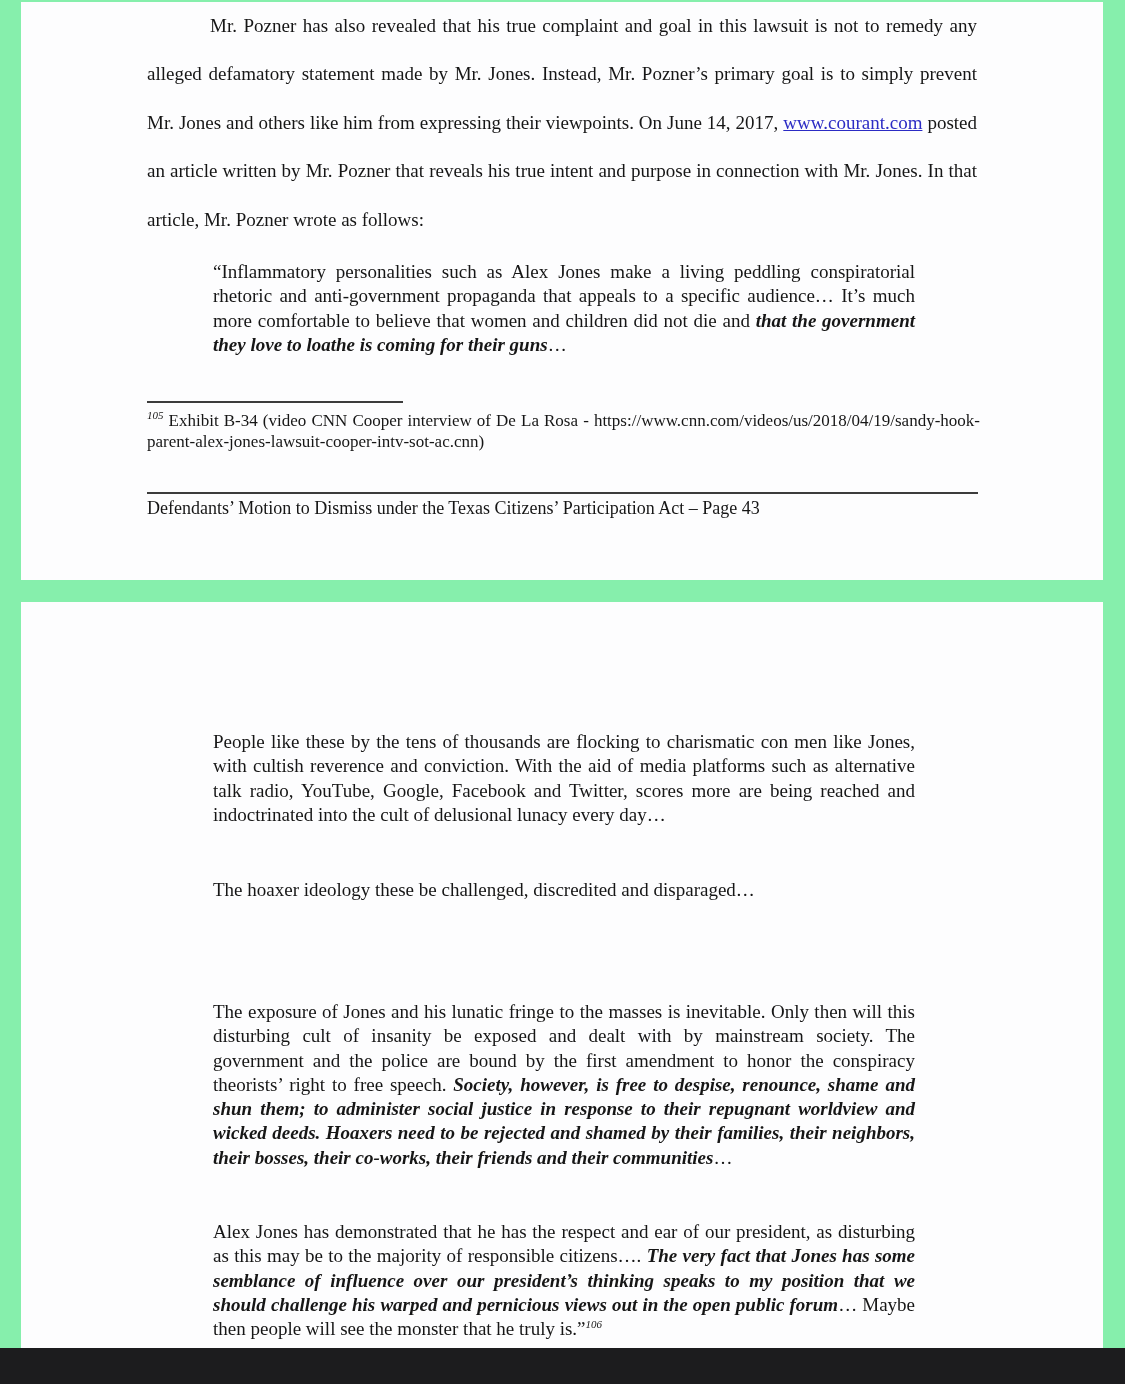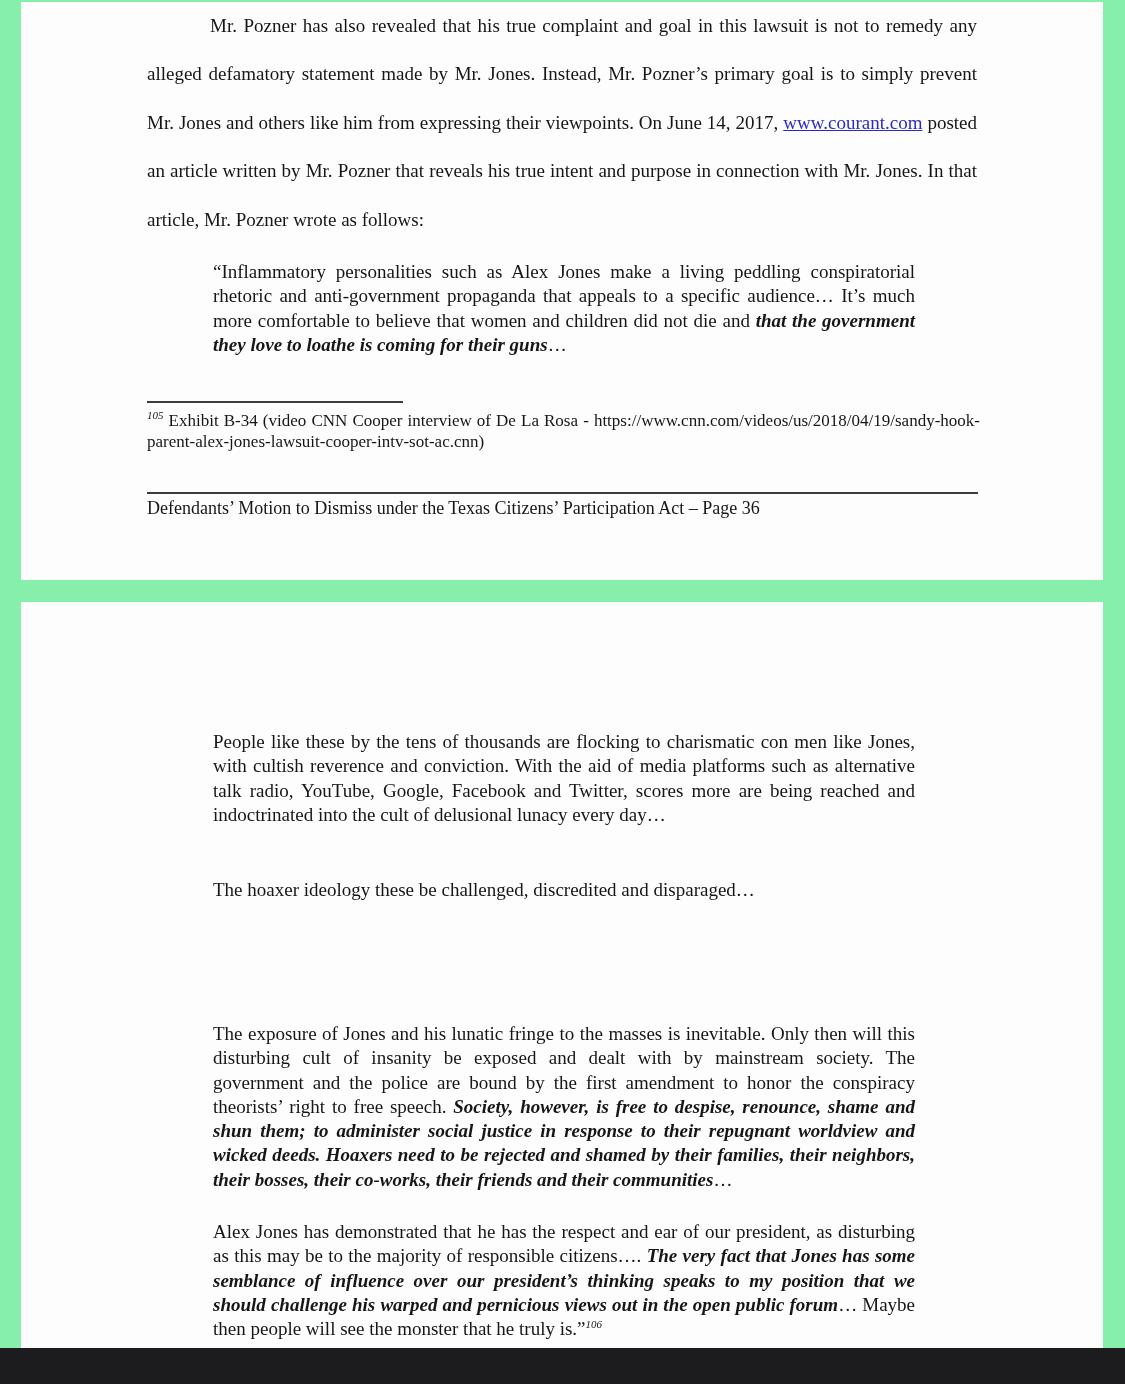--- a/index.html
+++ b/index.html
@@ -12,21 +12,21 @@
   .body-par{position:absolute;left:126px;width:830px;text-align:justify;
             font-size:19px;line-height:48.4px;margin:0;}
   #p1{top:0;text-indent:63px;}
 
   .quote{position:absolute;left:192px;width:702px;text-align:justify;
          font-size:19px;line-height:24.3px;margin:0;}
   #q1{top:258px;}
   #q2a{top:128px;}
   #q2b{top:276px;}
   #q2c{top:323px;}
-  #q2d{top:398px;margin-top:22px;}
+  #q2d{top:398px;}
   #q2e{top:618px;}
 
   .bi{font-weight:bold;font-style:italic;}
 
   a.doclink{color:#2b2bc4;text-decoration:underline;cursor:pointer;}
 
   .fn-rule{position:absolute;left:126px;top:399px;width:256px;height:0;
            border-top:2px solid #3c3c3c;}
   .footnote{position:absolute;left:126px;top:409px;width:833px;margin:0;
             font-size:17px;line-height:20.6px;text-align:justify;}
@@ -47,21 +47,21 @@
     <p class="body-par" id="p1"><span>Mr. Pozner has also revealed that his true complaint and goal in this lawsuit is not to remedy any alleged defamatory statement made by Mr. Jones. Instead, Mr. Pozner’s primary goal is to simply prevent Mr. Jones and others like him from expressing their viewpoints. On June 14, 2017, </span><a class="doclink">www.courant.com</a><span> posted an article written by Mr. Pozner that reveals his true intent and purpose in connection with Mr. Jones. In that article, Mr. Pozner wrote as follows:</span></p>
 
     <p class="quote" id="q1"><span>“Inflammatory personalities such as Alex Jones make a living peddling conspiratorial rhetoric and anti-government propaganda that appeals to a specific audience… It’s much more comfortable to believe that women and children did not die and </span><span class="bi">that the government they love to loathe is coming for their guns</span><span>…</span></p>
 
     <div class="fn-rule"></div>
 
     <p class="footnote"><sup>105</sup><span> Exhibit B-34 (video CNN Cooper interview of De La Rosa - https://www.cnn.com/videos/us/2018/04/19/sandy-hook-parent-alex-jones-lawsuit-cooper-intv-sot-ac.cnn)</span></p>
 
     <div class="footer-rule"></div>
 
-    <p class="footer-text">Defendants’ Motion to Dismiss under the Texas Citizens’ Participation Act – Page 36</p>
+    <p class="footer-text">Defendants’ Motion to Dismiss under the Texas Citizens’ Participation Act – Page 43</p>
   </div>
 
   <div class="page" id="page2">
 
     <p class="quote" id="q2a">People like these by the tens of thousands are flocking to charismatic con men like Jones, with cultish reverence and conviction. With the aid of media platforms such as alternative talk radio, YouTube, Google, Facebook and Twitter, scores more are being reached and indoctrinated into the cult of delusional lunacy every day…</p>
 
     <p class="quote" id="q2b">The hoaxer ideology these be challenged, discredited and disparaged…</p>
 
 
     <p class="quote" id="q2d"><span>The exposure of Jones and his lunatic fringe to the masses is inevitable. Only then will this disturbing cult of insanity be exposed and dealt with by mainstream society. The government and the police are bound by the first amendment to honor the conspiracy theorists’ right to free speech. </span><span class="bi">Society, however, is free to despise, renounce, shame and shun them; to administer social justice in response to their repugnant worldview and wicked deeds. Hoaxers need to be rejected and shamed by their families, their neighbors, their bosses, their co-works, their friends and their communities</span><span>…</span></p>

